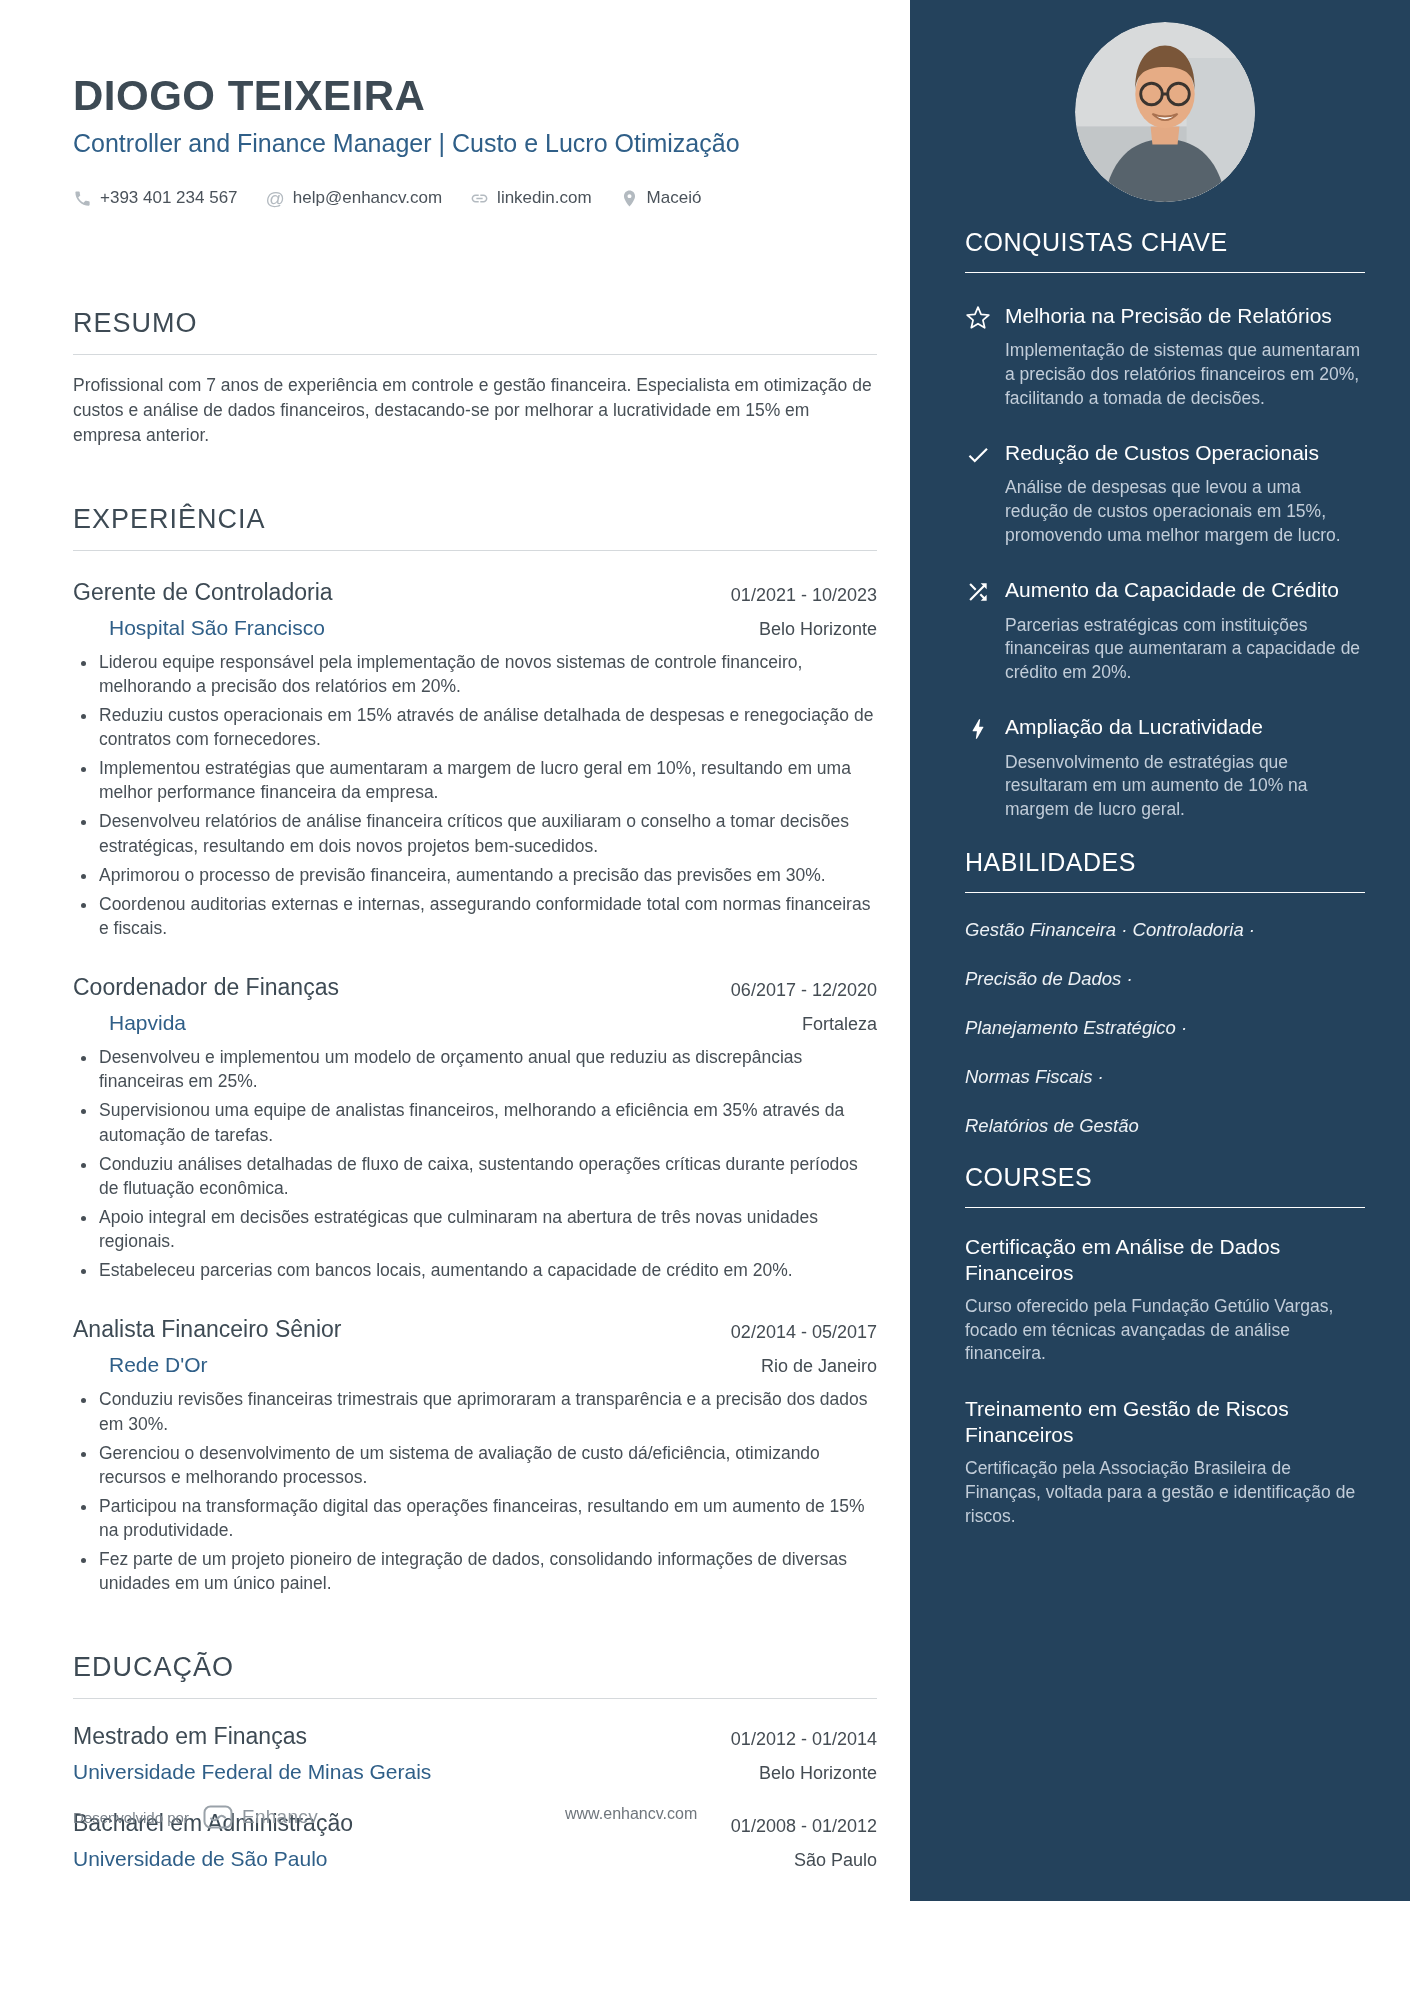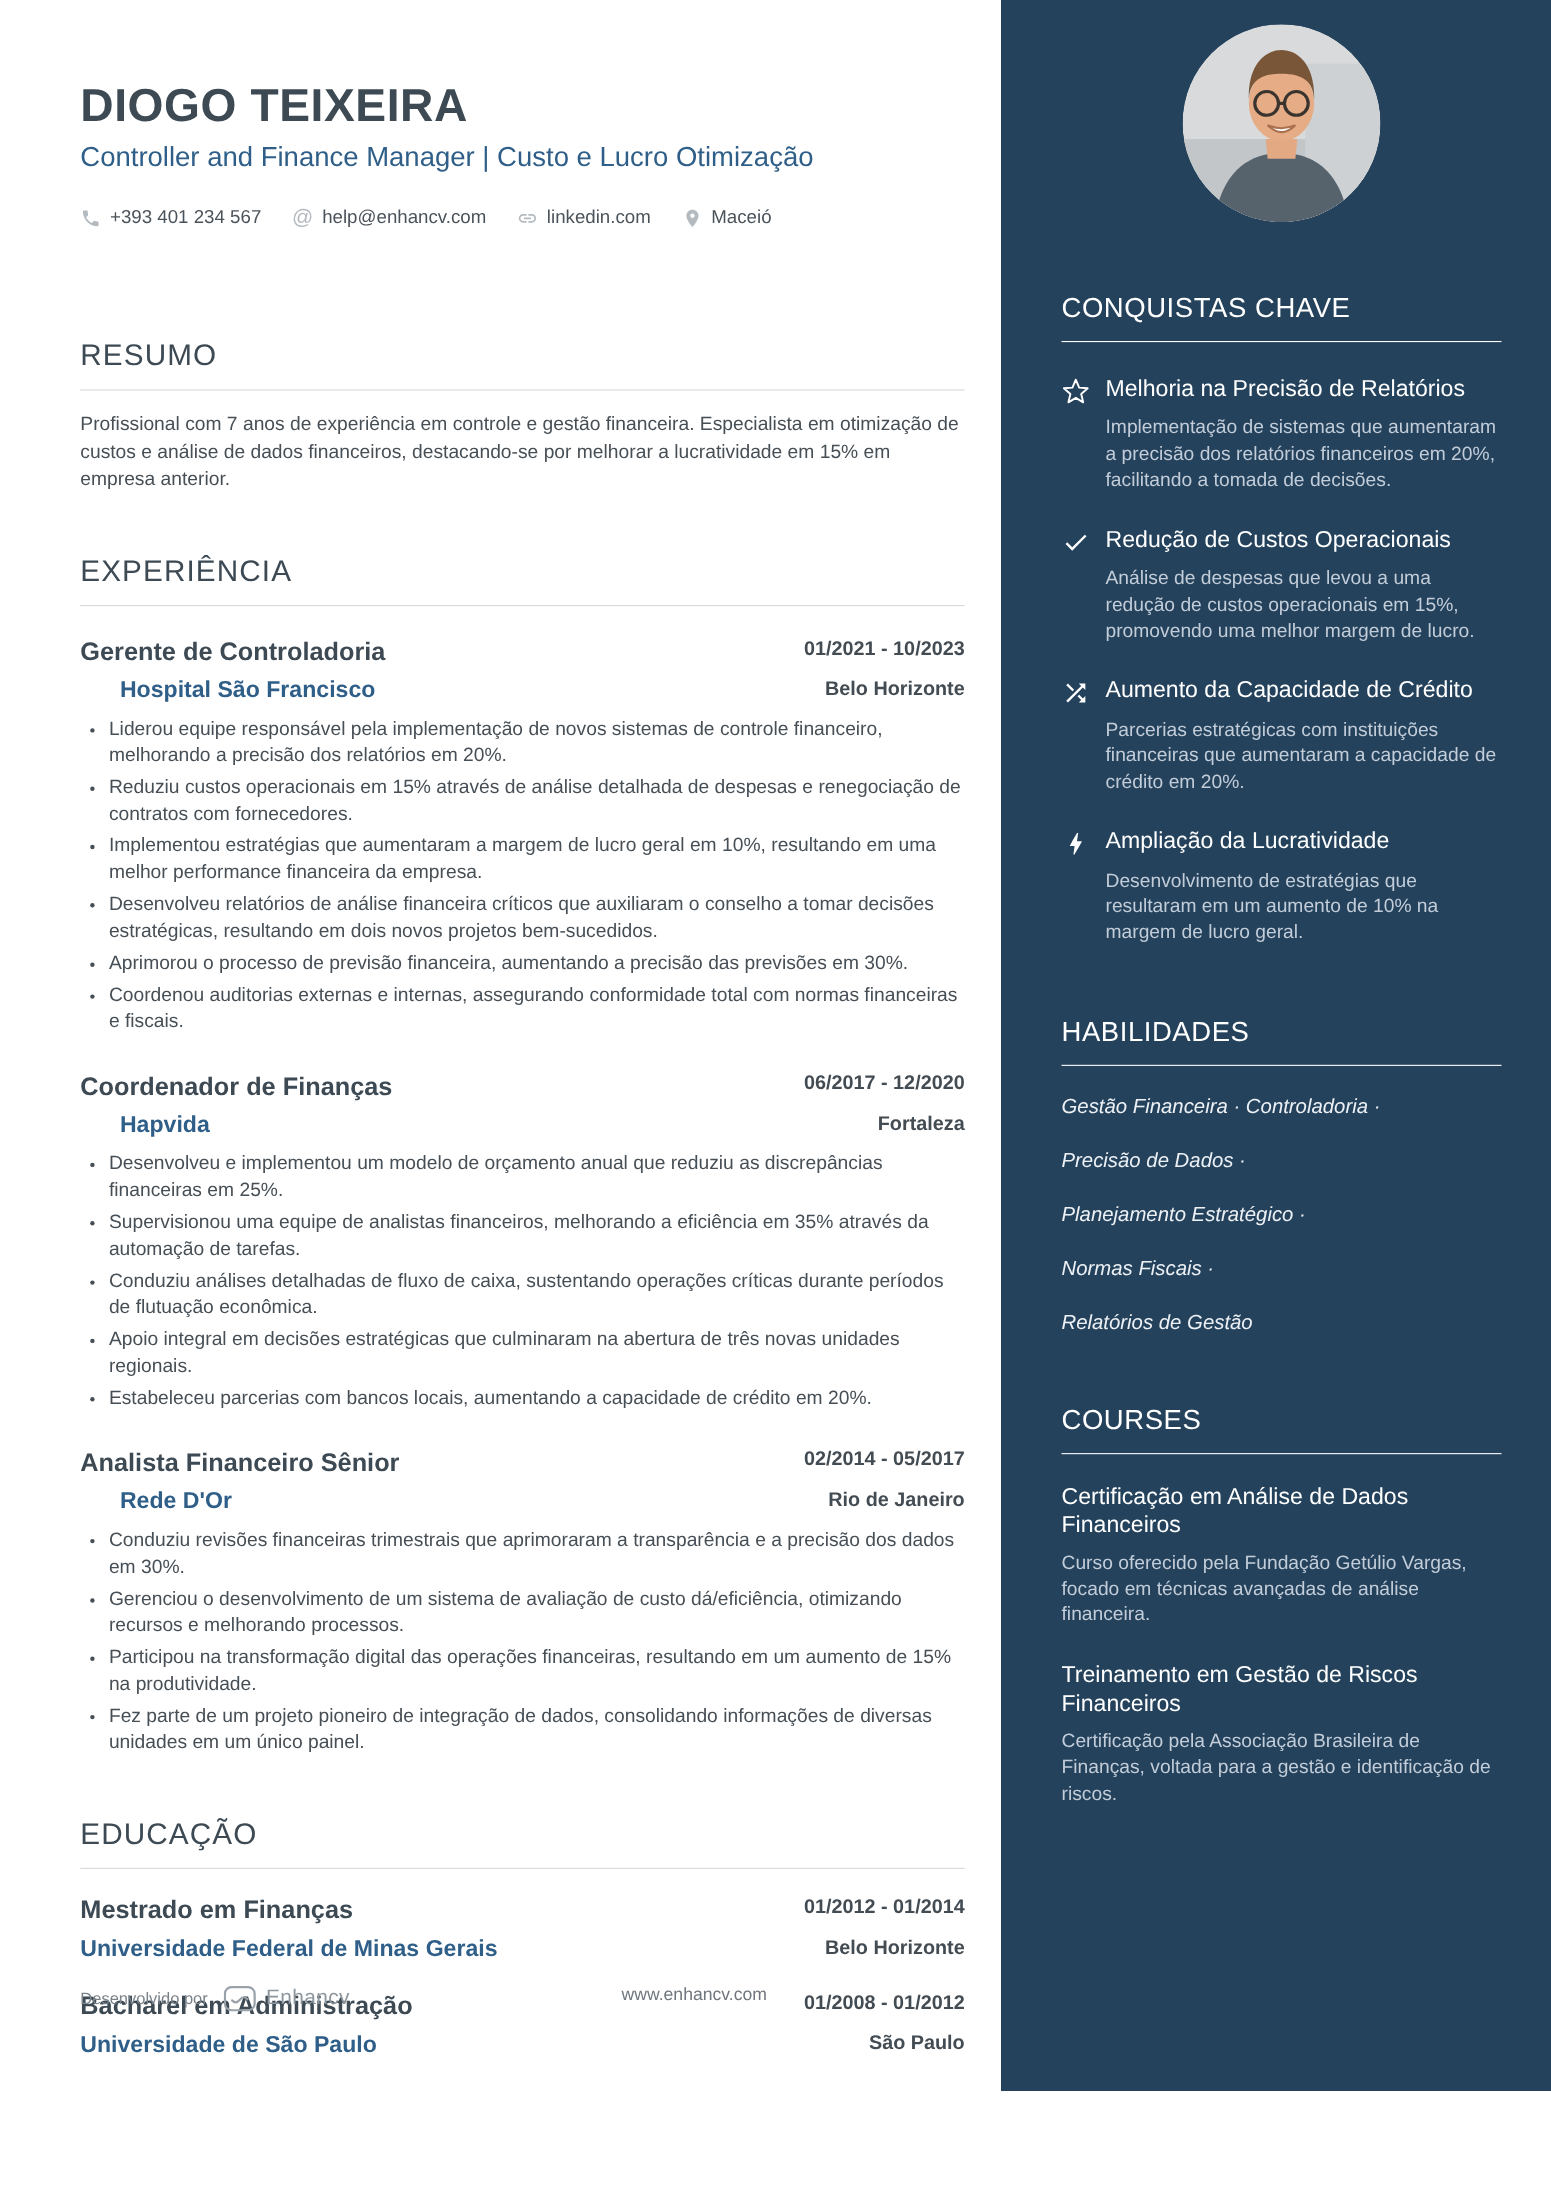--- a/index.html
+++ b/index.html
@@ -49,21 +49,21 @@
   .section-heading{
     margin:0;font-size:27px;font-weight:normal;color:var(--heading);
     letter-spacing:1px;padding-bottom:15px;border-bottom:1px solid #d5d9dc;
   }
   .summary-text{
     margin:18px 0 0 0;font-size:17.5px;line-height:1.42;color:var(--body);
   }
 
   .job{margin-top:28px;}
   .job + .job{margin-top:34px;}
-  .row{display:flex;justify-content:space-between;align-items:flex-start;font-weight:bold;}
+  .row{display:flex;justify-content:space-between;align-items:flex-end;}
   .job-title{font-size:23px;color:var(--heading);}
   .job-dates{font-size:18px;color:var(--muted);white-space:nowrap;}
   .company-row{margin-top:10px;margin-left:36px;}
   .company-name{font-size:21px;color:var(--accent);}
   .job-location{font-size:18px;color:var(--muted);white-space:nowrap;}
   ul.bullets{
     margin:10px 0 0 0;padding:0 0 0 24px;
     font-size:17.5px;line-height:1.38;color:var(--body);
   }
   ul.bullets li{margin-bottom:5px;padding-left:2px;}
@@ -92,21 +92,21 @@
     width:500px;height:100%;
     background:var(--sidebar-bg);
     color:#fff;
     padding:22px 45px 40px 55px;
   }
   .photo-wrap{display:flex;justify-content:center;}
   .photo{
     width:180px;height:180px;border-radius:50%;
     overflow:hidden;display:block;
   }
-  .side-section{margin-top:64px;}
+  .side-section{margin-top:26px;}
   .side-heading{
     margin:0;font-size:25px;font-weight:normal;color:#ffffff;
     letter-spacing:.5px;padding-bottom:15px;border-bottom:1px solid #ffffff;
   }
   .achievement{display:flex;margin-top:30px;}
   .ach-icon{width:26px;height:26px;flex:none;margin-top:2px;}
   .ach-body{margin-left:14px;}
   .ach-title{font-size:21px;line-height:1.25;color:#ffffff;}
   .ach-text{margin-top:10px;font-size:17.5px;line-height:1.35;color:var(--side-text);}
   .skill-line{margin-top:27px;font-size:18.5px;color:#edf1f5;font-style:italic;}

